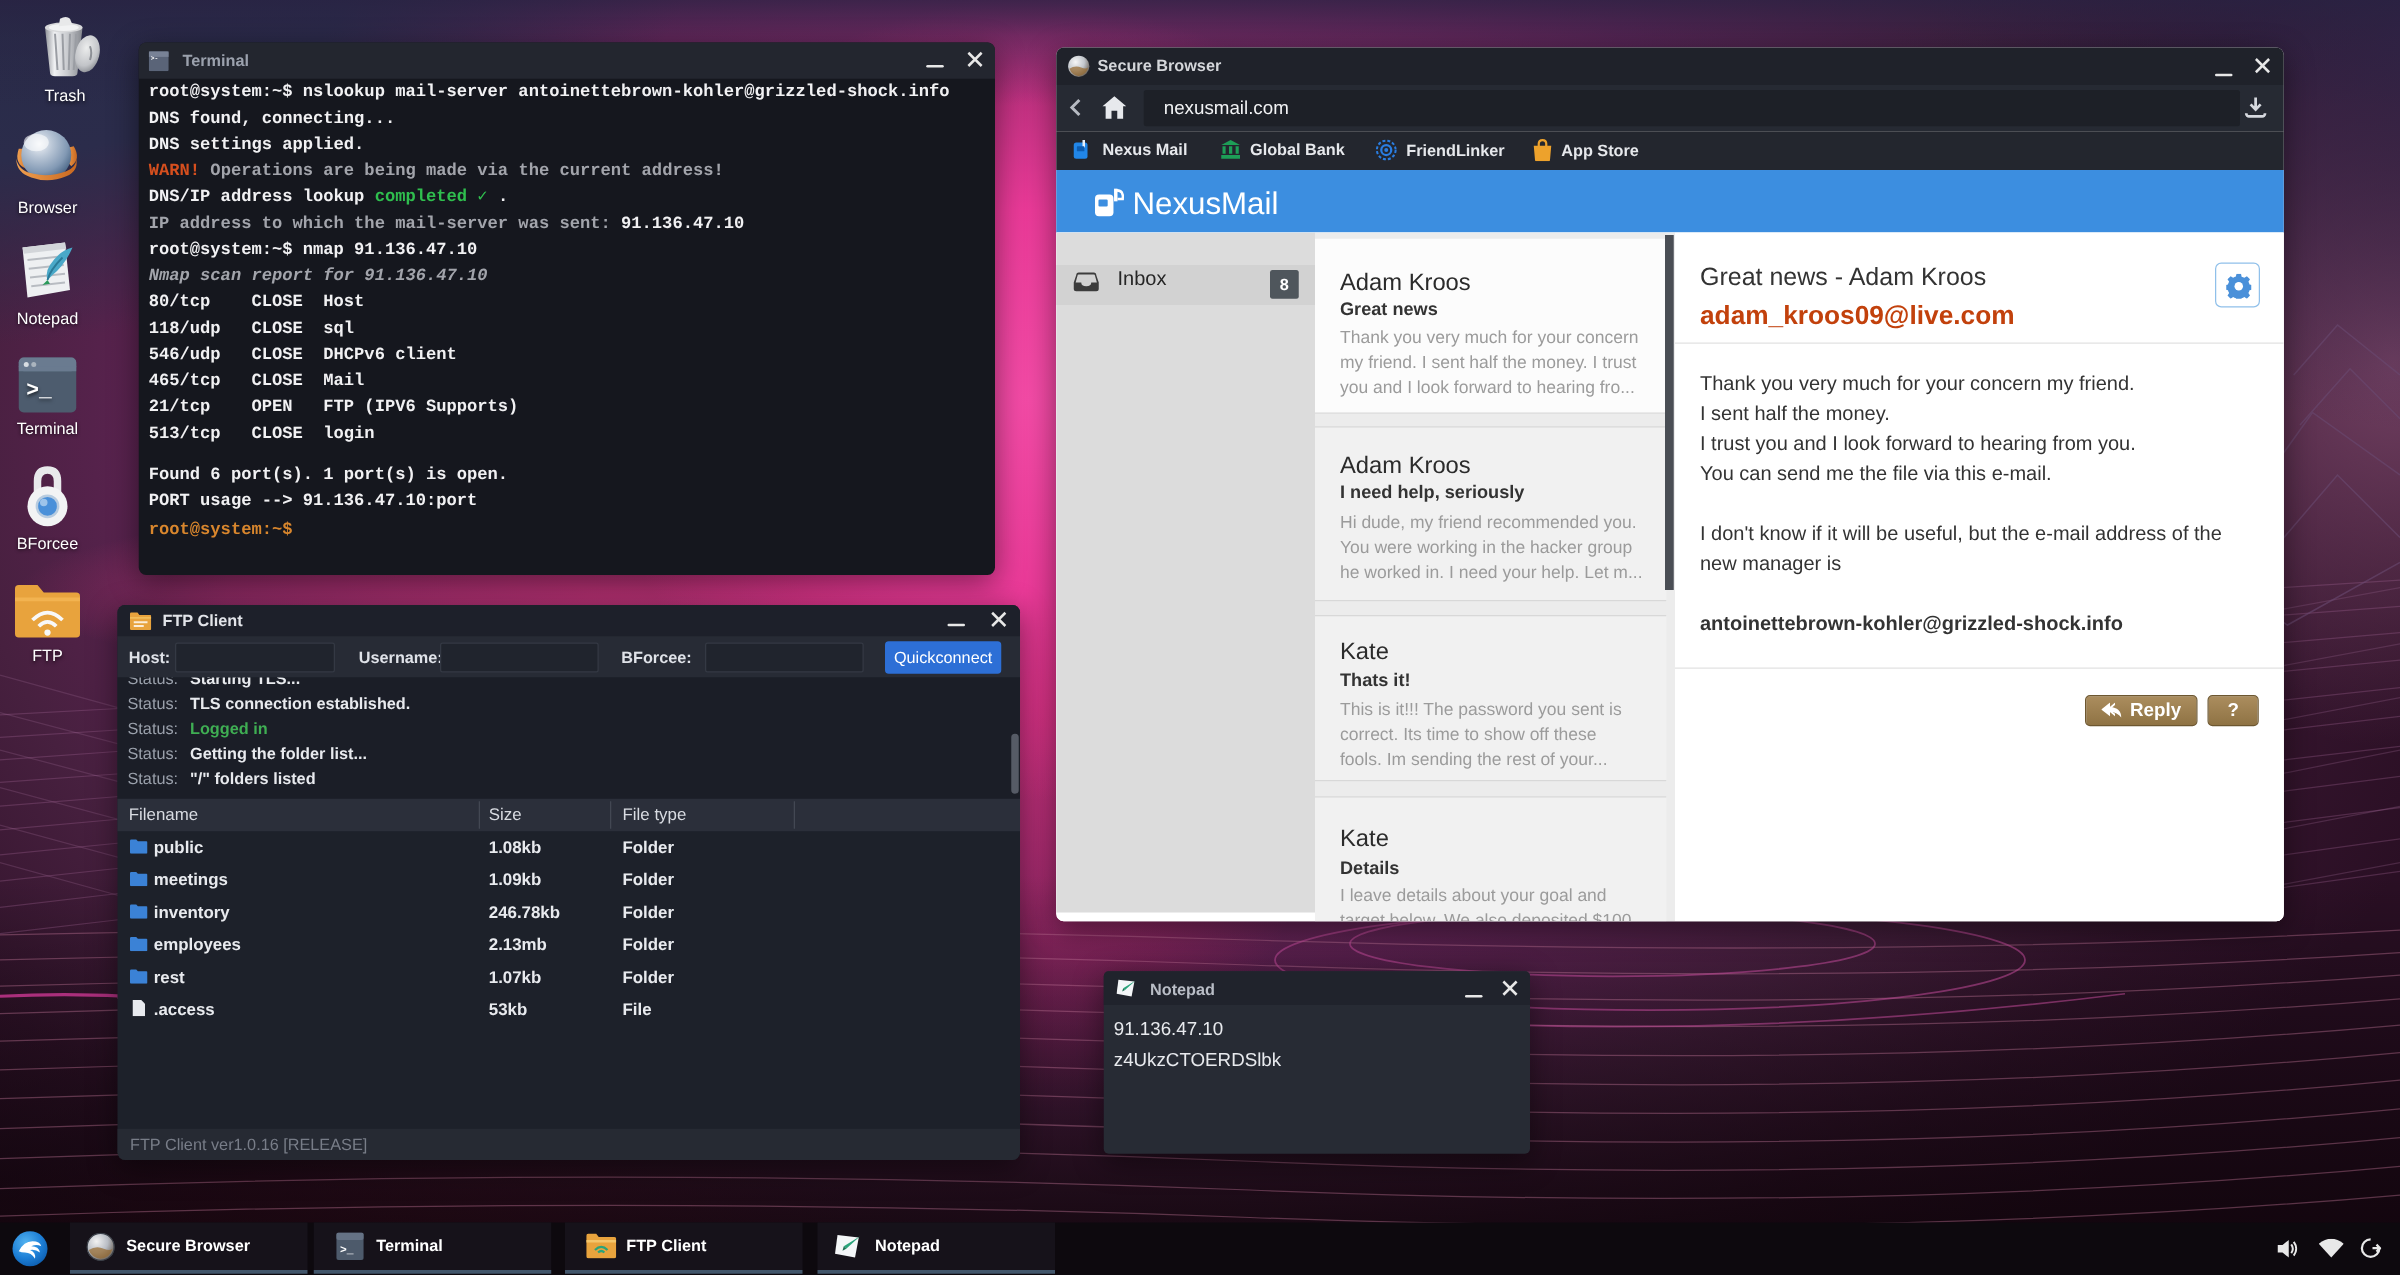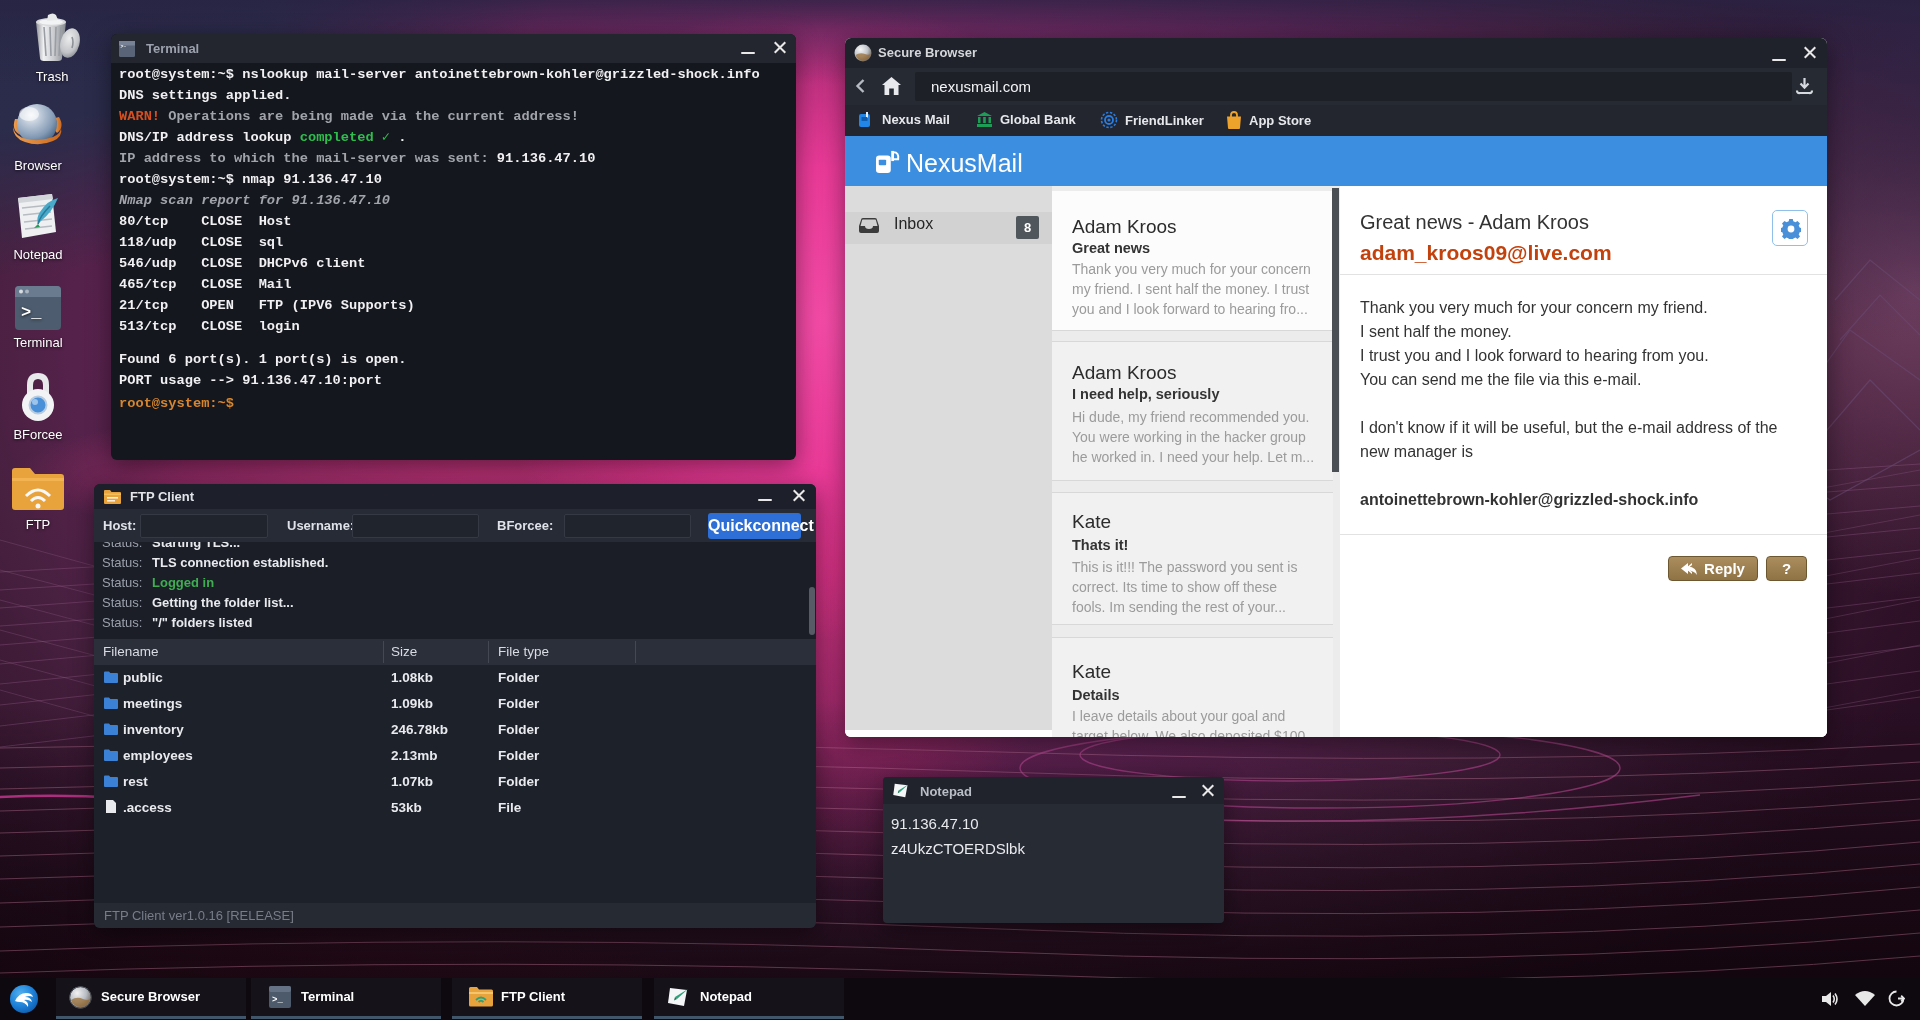--- a/index.html
+++ b/index.html
@@ -39,21 +39,21 @@
 .tgr { color:#2fbe4e; }
 .tpr { color:#d8862d; }
 .tit { font-style:italic; color:#a2a4ab; }
 
 
 #ftp { left:94px; top:484px; width:722px; height:444px; background:#1d212a; }
 #ftp .tbar { background:#1d202a; height:25px; }
 #ftpbar { position:absolute; left:0; top:25px; width:100%; height:33px; background:#272b35; }
 #ftpbar .lb { position:absolute; top:9px; font-size:13px; font-weight:bold; color:#dfe2e8; }
 #ftpbar .inp { position:absolute; top:5px; height:24px; background:#20242d; border:1px solid #343944; border-radius:2px; }
-#qcon { position:absolute; right:15px; top:4px; width:93px; height:26px; background:#2d6fd6; border-radius:3px; color:#fff; font-size:16px; font-weight:bold; text-align:center; line-height:26px; }
+#qcon { position:absolute; right:15px; top:4px; width:93px; height:26px; background:#2d6fd6; border-radius:3px; color:#fff; font-size:13px; font-weight:normal; text-align:center; line-height:26px; }
 #ftpstat { position:absolute; left:0; top:58px; width:100%; height:97px; background:#1b1e27; overflow:hidden; font-size:13px; }
 .srow { position:absolute; left:8px; }
 .srow .sl { color:#9aa0ab; display:inline-block; width:50px; }
 .srow .sv { color:#e8eaee; font-weight:bold; }
 #ftphead { position:absolute; left:0; top:155px; width:100%; height:26px; background:#2b2f3a; color:#d9dce2; font-size:13.5px; }
 #ftphead span { position:absolute; top:5px; }
 #ftprows { position:absolute; left:0; top:181px; width:100%; color:#e8eaee; font-size:13.5px; font-weight:bold; }
 .frow { position:absolute; left:0; width:100%; height:26px; }
 .frow span { position:absolute; top:5px; }
 #ftpfoot { position:absolute; left:0; bottom:0; width:100%; height:25px; background:#262a33; border-radius:0 0 6px 6px; color:#787d88; font-size:13px; line-height:25px; padding-left:10px; }
@@ -144,20 +144,21 @@
         <rect width="16" height="16" rx="1.5" fill="#5a6478"></rect>
         <rect width="16" height="4.5" fill="#788296"></rect>
         <text x="1.5" y="7" font-family="Liberation Mono" font-size="5" font-weight="bold" fill="#fff">&gt;-</text>
       </svg>
     <span class="ttl" style="left:35px;">Terminal</span>
     <span class="mind" style="right:41px; top:18px;"></span>
     <span class="closex" style="right:9px; top:6px;"></span>
   </div>
   <div id="termtxt">
       <div>root@system:~$ nslookup mail-server antoinettebrown-kohler@grizzled-shock.info</div>
+<div>DNS found, connecting...</div>
 <div>DNS settings applied.</div>
 <div><span class="tor">WARN!</span><span class="tg"> Operations are being made via the current address!</span></div>
 <div>DNS/IP address lookup <span class="tgr">completed ✓</span> .</div>
 <div><span class="tg">IP address to which the mail-server was sent: </span>91.136.47.10</div>
 <div>root@system:~$ nmap 91.136.47.10</div>
 <div><span class="tit">Nmap scan report for 91.136.47.10</span></div>
 <div>80/tcp    CLOSE  Host</div>
 <div>118/udp   CLOSE  sql</div>
 <div>546/udp   CLOSE  DHCPv6 client</div>
 <div>465/tcp   CLOSE  Mail</div>

